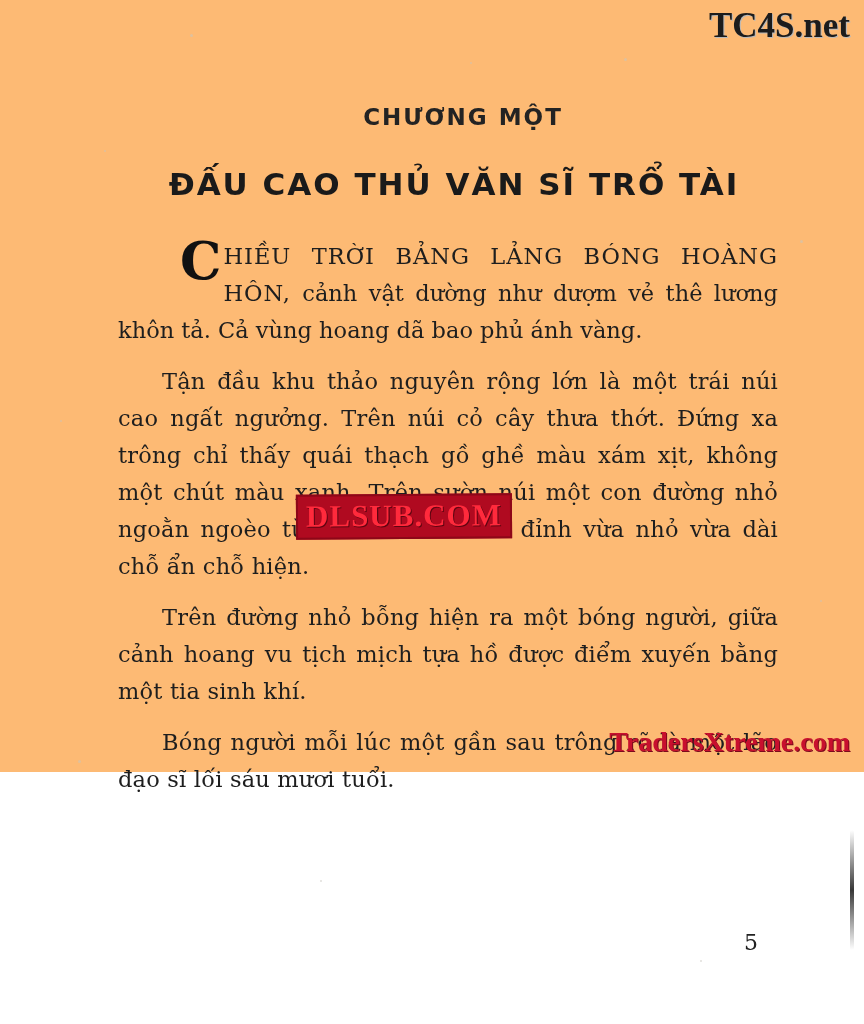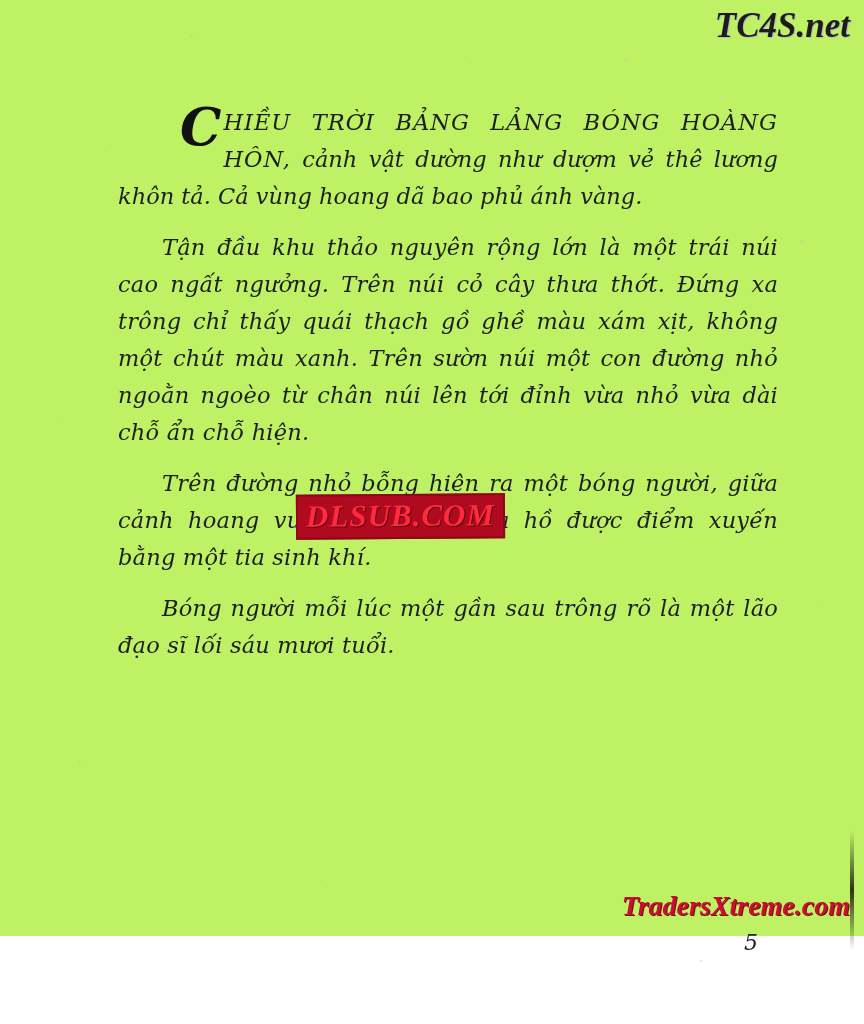--- a/index.html
+++ b/index.html
@@ -14,23 +14,22 @@
     overflow: hidden;
     position: relative;
   }
 
   
   #page-scan {
     position: absolute;
     left: 0;
     top: 0;
     width: 864px;
-    height: 936px;
-    background: #bef264;
-    font-style: italic;
+    height: 772px;
+    background: #fdba74;
   }
 
   
   .speckle {
     position: absolute;
     background: #c9c6bd;
     border-radius: 50%;
     opacity: .55;
   }
 
@@ -176,29 +175,31 @@
   <div class="speckle" style="left:700px;top:960px;width:2px;height:2px;"></div>
   <div class="speckle" style="left:320px;top:880px;width:2px;height:2px;"></div>
   <div class="speckle" style="left:470px;top:62px;width:2px;height:2px;"></div>
 
   <div id="edge-artifact"></div>
 
   <div id="wm-top">TC4S.net</div>
 
   <div id="text-col">
 
-
+    <div class="chapter-label">CHƯƠNG MỘT</div>
+
+    <div class="chapter-title">ĐẤU CAO THỦ VĂN SĨ TRỔ TÀI</div>
 
     <p class="first-para">
       <span class="dropcap">C</span><span class="smallcaps-line">HIỀU TRỜI BẢNG LẢNG BÓNG HOÀNG HÔN,</span><span> cảnh vật dường như dượm vẻ thê lương khôn tả. Cả vùng hoang dã bao phủ ánh vàng.</span>
     </p>
 
     <p class="para indent">Tận đầu khu thảo nguyên rộng lớn là một trái núi cao ngất ngưởng. Trên núi cỏ cây thưa thớt. Đứng xa trông chỉ thấy quái thạch gồ ghề màu xám xịt, không một chút màu xanh. Trên sườn núi một con đường nhỏ ngoằn ngoèo từ chân núi lên tới đỉnh vừa nhỏ vừa dài chỗ ẩn chỗ hiện.</p>
 
-    <p class="para indent">Trên đường nhỏ bỗng hiện ra một bóng người, giữa cảnh hoang vu ngoằn mịch tựa hồ được điểm xuyến bằng một tia sinh khí.</p>
+    <p class="para indent">Trên đường nhỏ bỗng hiện ra một bóng người, giữa cảnh hoang vu tịch mịch tựa hồ được điểm xuyến bằng một tia sinh khí.</p>
 
     <p class="para indent">Bóng người mỗi lúc một gần sau trông rõ là một lão đạo sĩ lối sáu mươi tuổi.</p>
 
 
   </div>
 
   <div id="wm-stamp"><span>DLSUB.COM</span></div>
 
   <div id="page-number">5</div>
 

